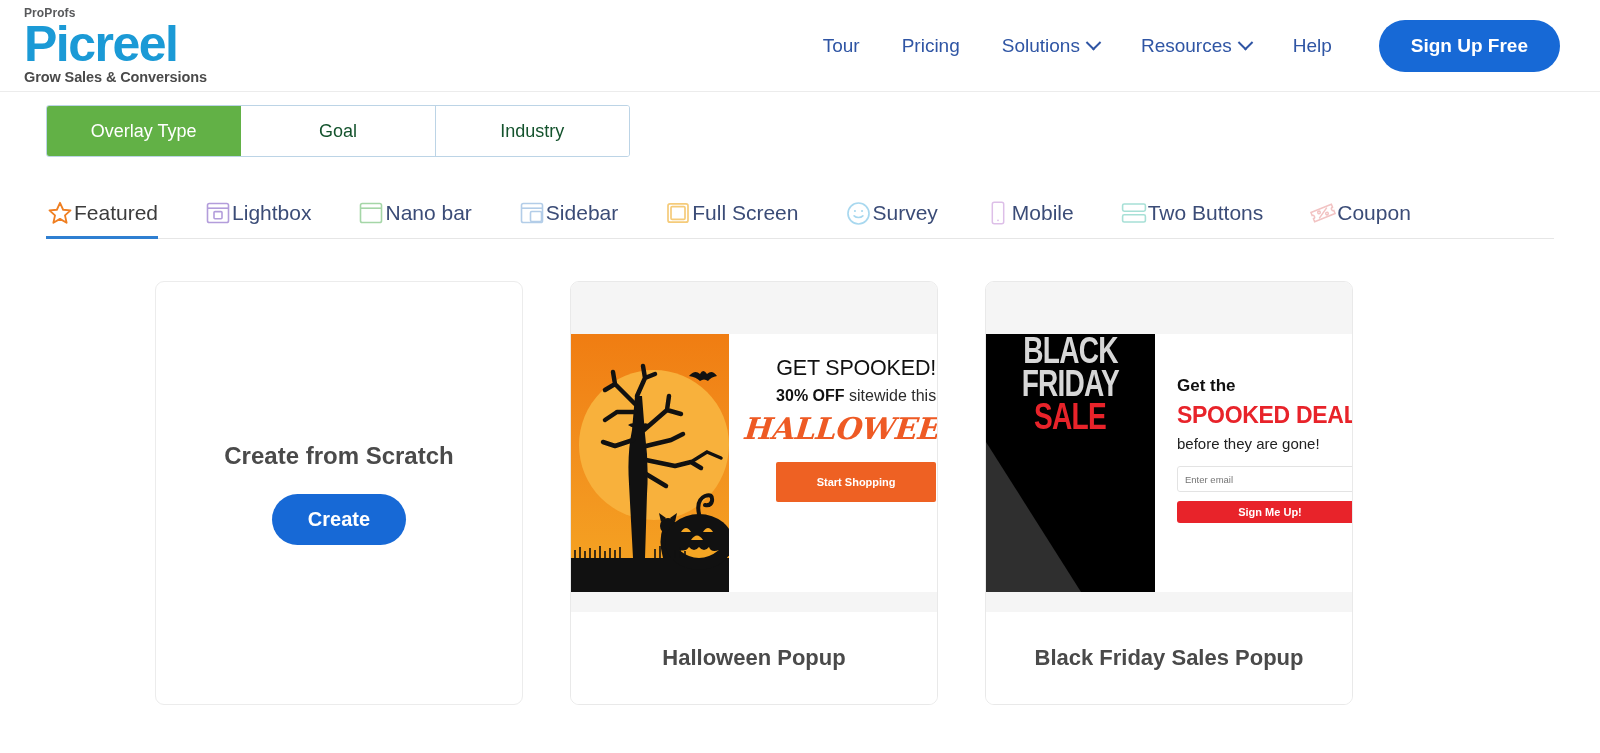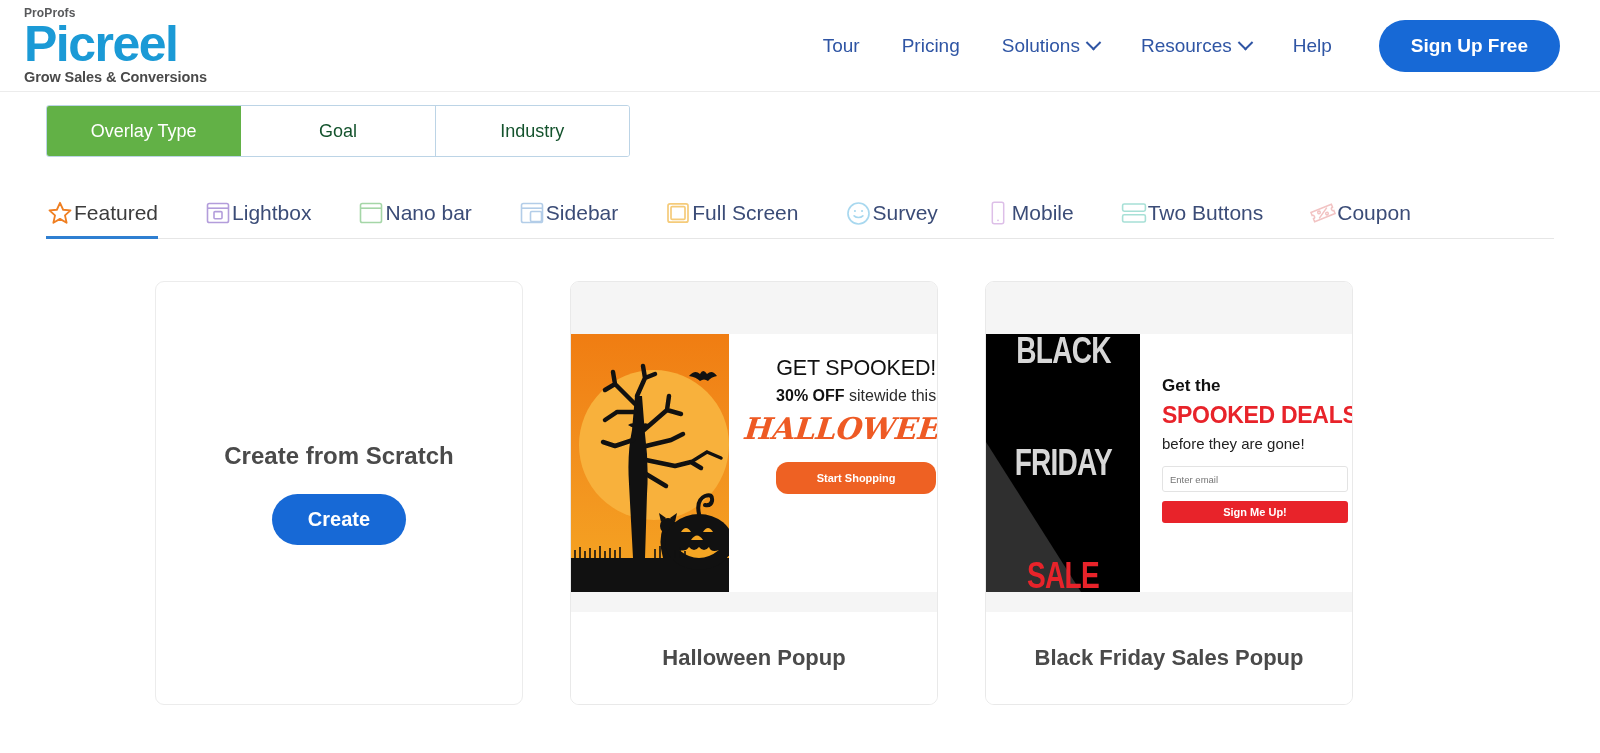--- a/index.html
+++ b/index.html
@@ -273,52 +273,52 @@
     font-style: italic;
     color: #ee5a24;
     margin-top: 6px;
     letter-spacing: -0.5px;
     transform: skewX(-6deg);
     white-space: nowrap;
   }
   .hw-btn {
     margin-top: 16px;
     width: 160px;
-    height: 32px;
+    height: 40px;
     background: #ee6123;
     color: #fff;
     border: none;
-    border-radius: 12px;
+    border-radius: 2px;
     font-size: 11px;
     font-weight: bold;
     cursor: pointer;
     font-family: "Liberation Sans", sans-serif;
   }
 
   
   .bf-popup {
     position: absolute;
     top: 52px;
     left: 0;
     width: 368px;
     height: 258px;
     display: flex;
     background: #ffffff;
   }
   .bf-art {
-    width: 154px;
+    width: 169px;
     height: 258px;
     background: #000;
     position: relative;
     overflow: hidden;
     flex: none;
     display: flex;
     flex-direction: column;
     align-items: center;
-    justify-content: space-between;
+    justify-content: flex-start;
   }
   .bf-corner {
     position: absolute;
     left: 0; bottom: 0;
     width: 0; height: 0;
     border-left: 95px solid #2f2f2f;
     border-top: 150px solid transparent;
   }
   .bf-word {
     position: relative;

